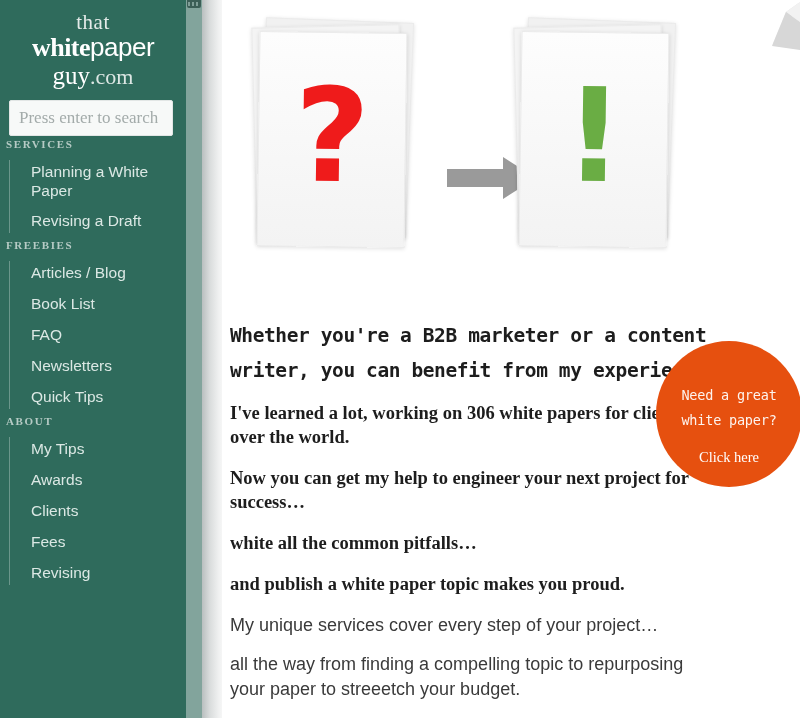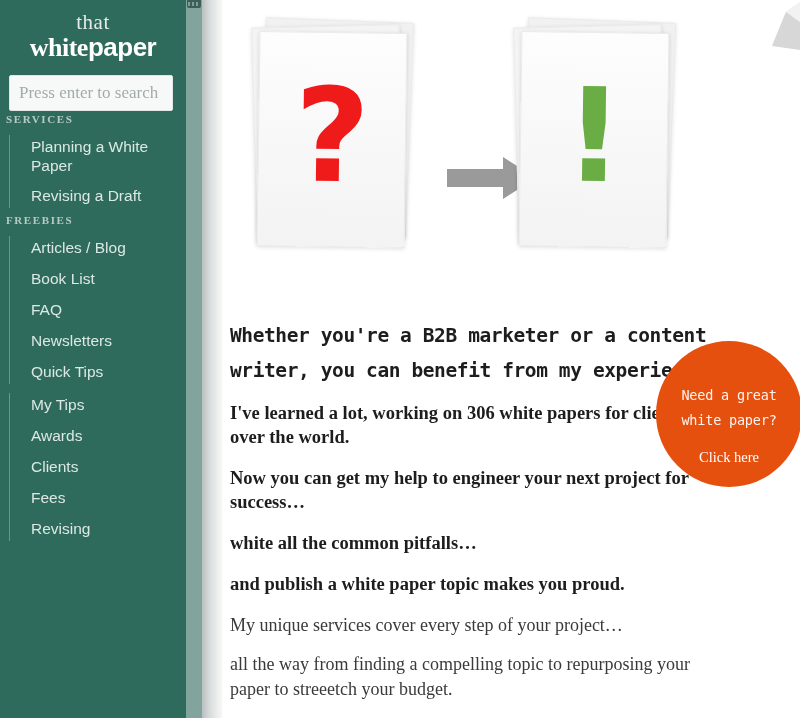--- a/index.html
+++ b/index.html
@@ -75,21 +75,21 @@
   }
   .logo-white {
     font-family: "Liberation Serif", serif;
     font-weight: bold;
     color: #ffffff;
     letter-spacing: -.5px;
     text-align: center;
   }
   .logo-paper {
     font-family: "Liberation Sans", sans-serif;
-    font-weight: bold;
+    font-weight: normal;
     color: #ffffff;
     letter-spacing: -.5px;
   }
   .logo-l3 {
     display: block;
     font-size: 25px;
     white-space: nowrap;
   }
   .logo-guy {
     font-family: "Liberation Serif", serif;
@@ -228,21 +228,21 @@
   .lead {
     font-family: "Liberation Serif", serif;
     font-weight: bold;
     font-size: 18.5px;
     line-height: 24px;
     color: #1d1d1d;
     margin: 0 0 17px 0;
     max-width: 500px;
   }
   .body-p {
-    font-family: Liberation Serif, serif;
+    font-family: Liberation Sans, sans-serif;
     font-size: 18px;
     line-height: 25px;
     color: #3a3a3a;
     margin: 0 0 14px 0;
     max-width: 470px;
   }
 
   
   #badge {
     position: absolute;
@@ -274,20 +274,23 @@
 <body>
 
 <div id="page">
 
   <aside id="sidebar">
 
     <div id="logo">
       <span class="logo-l1">that</span>
       <span class="logo-l2">
         <span class="logo-white">white</span><span class="logo-paper">paper</span>
+      </span>
+      <span class="logo-l3">
+        <span class="logo-guy">guy</span><span class="logo-com">.com</span>
       </span>
     </div>
 
     <div id="search-wrap">
       <input id="search-input" type="text" placeholder="Press enter to search" style="">
     </div>
 
     <div class="nav-group">
       <div class="nav-heading">SERVICES</div>
       <div class="nav-list">
@@ -301,20 +304,21 @@
       <div class="nav-list">
         <a class="nav-item">Articles / Blog</a>
         <a class="nav-item">Book List</a>
         <a class="nav-item">FAQ</a>
         <a class="nav-item">Newsletters</a>
         <a class="nav-item">Quick Tips</a>
       </div>
     </div>
 
     <div class="nav-group">
+      <div class="nav-heading">ABOUT</div>
       <div class="nav-list">
         <a class="nav-item">My Tips</a>
         <a class="nav-item">Awards</a>
         <a class="nav-item">Clients</a>
         <a class="nav-item">Fees</a>
         <a class="nav-item">Revising</a>
       </div>
     </div>
   </aside>
 

